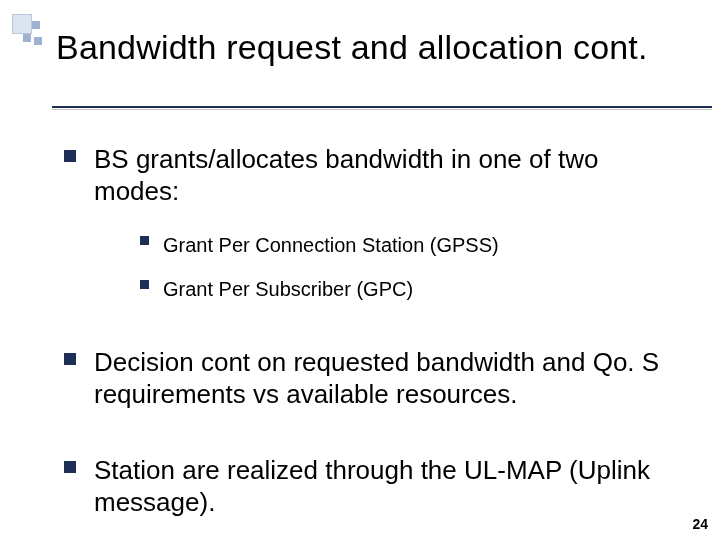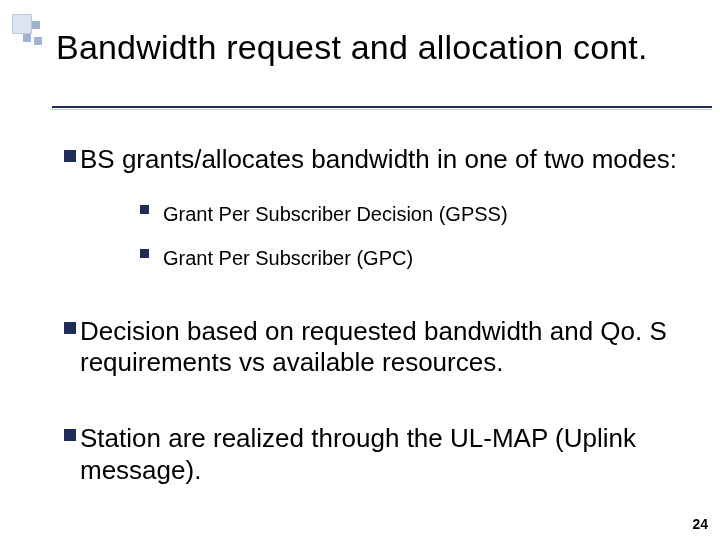--- a/index.html
+++ b/index.html
@@ -8,21 +8,21 @@
   .deco { position: absolute; top: 6px; left: 0; width: 38px; height: 38px; }
   .deco .big-sq { position: absolute; left: 4px; top: 0; width: 20px; height: 20px; background: #dbe4f0; border: 1px solid #b9c6dc; }
   .deco .sm-sq { position: absolute; width: 7px; height: 7px; background: #9fb2d2; }
   .deco .sm1 { left: 24px; top: 7px; }
   .deco .sm2 { left: 15px; top: 20px; }
   .deco .sm3 { left: 26px; top: 23px; width: 5px; height: 5px; }
   .title { position: absolute; left: 44px; top: 16px; right: 20px; font-size: 34px; line-height: 1.15; font-weight: 400; letter-spacing: 0.2px; }
   .rule { position: absolute; left: 44px; right: 16px; top: 98px; height: 0; border-top: 2px solid #1f2e57; }
   .rule-sh { position: absolute; left: 44px; right: 16px; top: 101px; height: 0; border-top: 1px solid #c7c7c7; }
   .body { position: absolute; left: 48px; right: 28px; top: 124px; }
-  .l1 { display: flex; align-items: flex-start; margin-bottom: 6px; }
+  .l1 { display: flex; align-items: flex-start; gap: 14px; margin-bottom: 6px; }
   .l1 .bullet { width: 12px; height: 12px; background: #1f2e57; margin-top: 10px; flex: 0 0 auto; }
   .l1 .text { font-size: 26px; line-height: 1.22; }
   .sub { margin: 6px 0 0 72px; }
   .l2 { display: flex; align-items: flex-start; gap: 10px; margin-bottom: 3px; }
   .l2 .bullet { width: 9px; height: 9px; background: #1f2e57; margin-top: 7px; flex: 0 0 auto; }
   .l2 .text { font-size: 20px; line-height: 1.25; }
   .pagenum { position: absolute; right: 16px; bottom: 12px; font-size: 14px; font-weight: 700; text-align: right; }
   .gap { height: 22px; }
 </style>
 </head>
@@ -42,33 +42,33 @@
 
   <div class="body">
 
     <div class="l1">
       <div class="bullet"></div>
       <div class="text">BS grants/allocates bandwidth in one of two modes:</div>
     </div>
     <div class="sub">
       <div class="l2">
         <div class="bullet"></div>
-        <div class="text">Grant Per Subscriber Decision (GPSS)</div>
+        <div class="text">Grant Per Connection Station (GPSS)</div>
       </div>
       <div class="l2">
         <div class="bullet"></div>
         <div class="text">Grant Per Subscriber (GPC)</div>
       </div>
     </div>
 
     <div class="gap"></div>
 
     <div class="l1">
       <div class="bullet"></div>
-      <div class="text">Decision based on requested bandwidth and Qo. S requirements vs available resources.</div>
+      <div class="text">Decision cont on requested bandwidth and Qo. S requirements vs available resources.</div>
     </div>
 
     <div class="gap"></div>
 
     <div class="l1">
       <div class="bullet"></div>
       <div class="text">Station are realized through the UL-MAP (Uplink message).</div>
     </div>
 
   </div>

